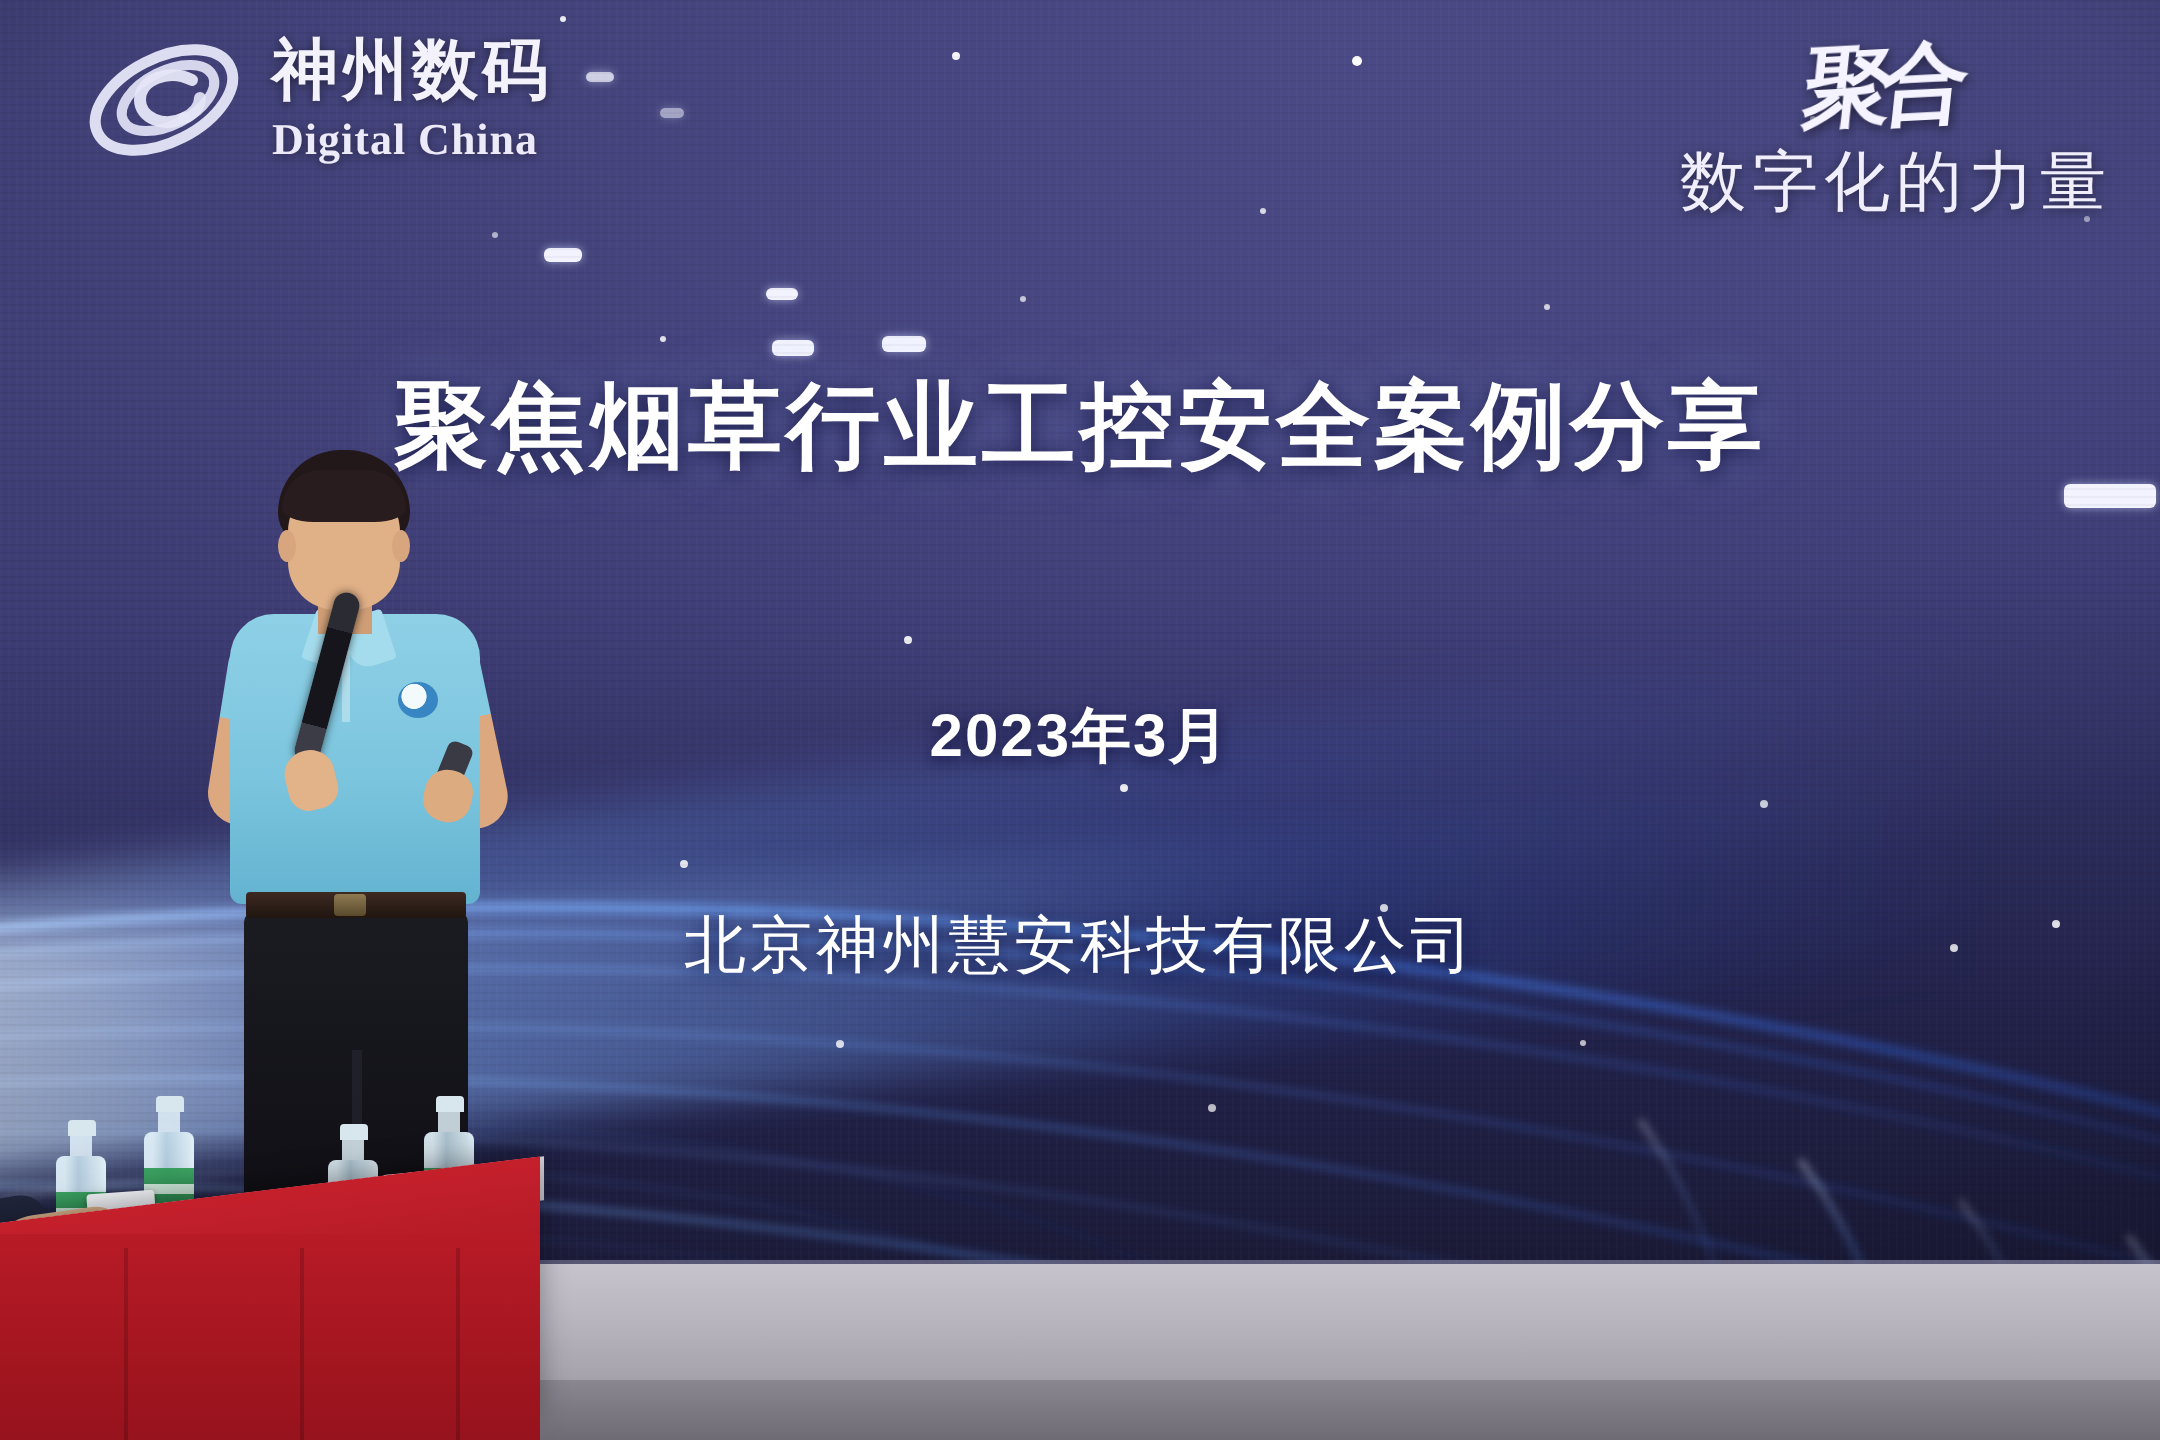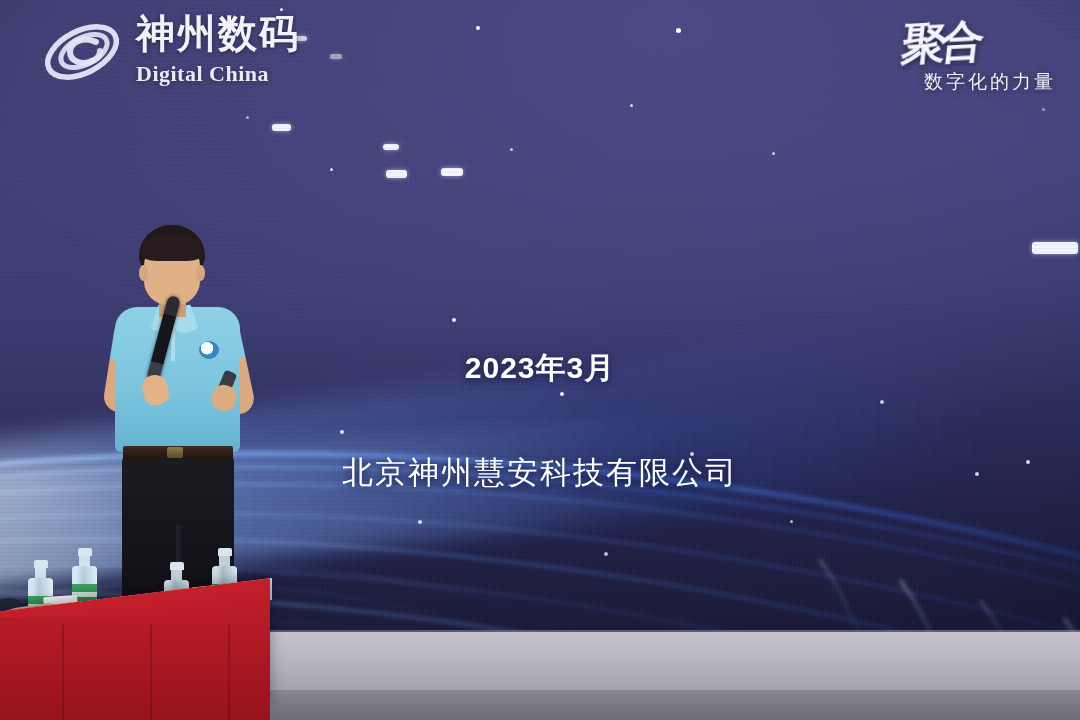--- a/index.html
+++ b/index.html
@@ -80,23 +80,23 @@
   }
 
   
   .logo-block{
     position:absolute; left:40px; top:18px;
     display:flex; align-items:center; gap:12px;
   }
   .logo-mark{ width:84px; height:64px; flex:0 0 auto; }
   .logo-words{ line-height:1; }
   .logo-cn{
-    font-size:39px; font-weight:700; letter-spacing:2px;
+    font-size:33px; font-weight:700; letter-spacing:2px;
     color:#f3f2fb; text-shadow:0 1px 5px rgba(0,0,0,.45);
-    font-family:Liberation Mono, monospace;
+    font-family:Liberation Serif, serif;
     text-align:center;
   }
   .logo-en{
     margin-top:6px;
     font-size:22px; font-weight:600; letter-spacing:.5px;
     color:#eceaf8; font-family:"Liberation Serif", serif;
     text-shadow:0 1px 5px rgba(0,0,0,.4);
   }
 
   .slogan-block{
@@ -109,21 +109,21 @@
     color:#f4f3ff;
     letter-spacing:-6px;
     transform:skewX(-9deg) rotate(-3deg);
     display:inline-block;
     text-shadow:1px 2px 6px rgba(0,0,0,.5);
     filter:blur(.25px);
     margin-right:78px;
   }
   .slogan-sub{
     margin-top:-4px;
-    font-size:19px; font-weight:400; letter-spacing:3px;
+    font-size:33px; font-weight:400; letter-spacing:3px;
     color:#efeefa; font-family:Liberation Sans, sans-serif;
     text-shadow:0 1px 6px rgba(0,0,0,.5);
   }
 
   .slide-title{
     position:absolute; left:0; right:0; top:182px;
     text-align:center;
     font-size:47px; font-weight:700; letter-spacing:2px;
     color:#ffffff;
     text-shadow:0 2px 10px rgba(8,10,50,.75), 0 0 26px rgba(150,175,255,.35);
@@ -418,20 +418,21 @@
         <div class="logo-cn">神州数码</div>
         <div class="logo-en">Digital China</div>
       </div>
     </div>
 
     <div class="slogan-block">
       <div class="slogan-cal">聚合</div>
       <div class="slogan-sub">数字化的力量</div>
     </div>
 
+    <div class="slide-title">聚焦烟草行业工控安全案例分享</div>
     <div class="slide-date">2023年3月</div>
     <div class="slide-company">北京神州慧安科技有限公司</div>
   </div>
 
   <div class="floor-edge"></div>
   <div class="floor"></div>
   <div class="floor-dark"></div>
 
   <div class="speaker">
     <div class="sp-arm-l"></div>

